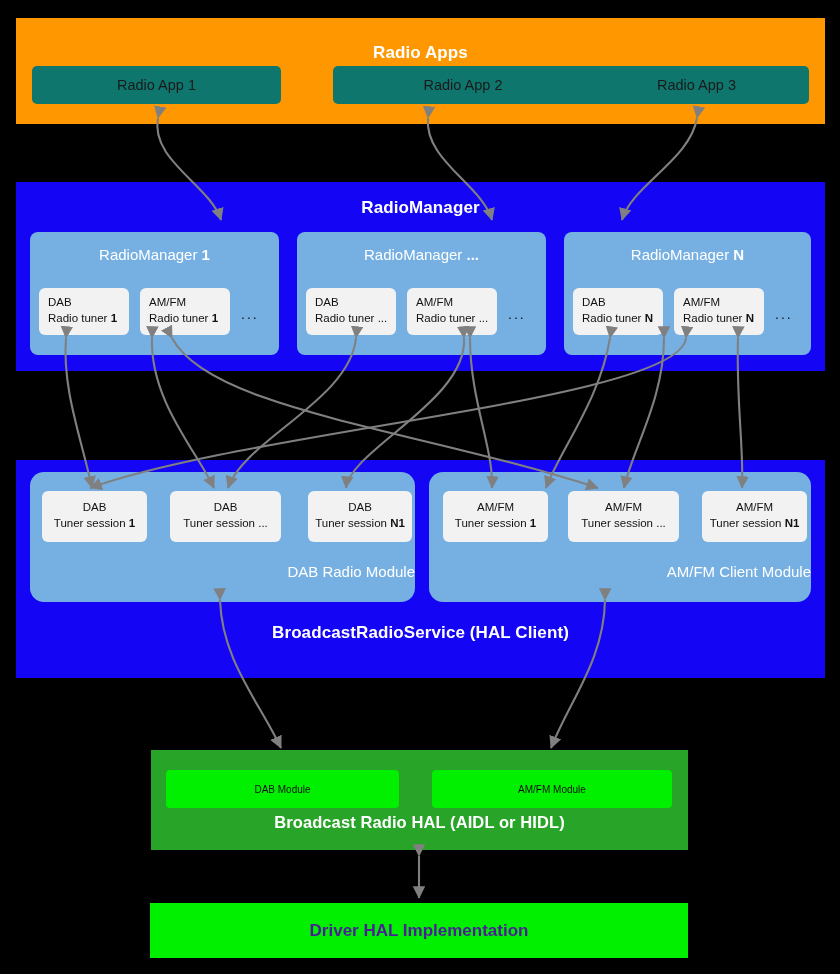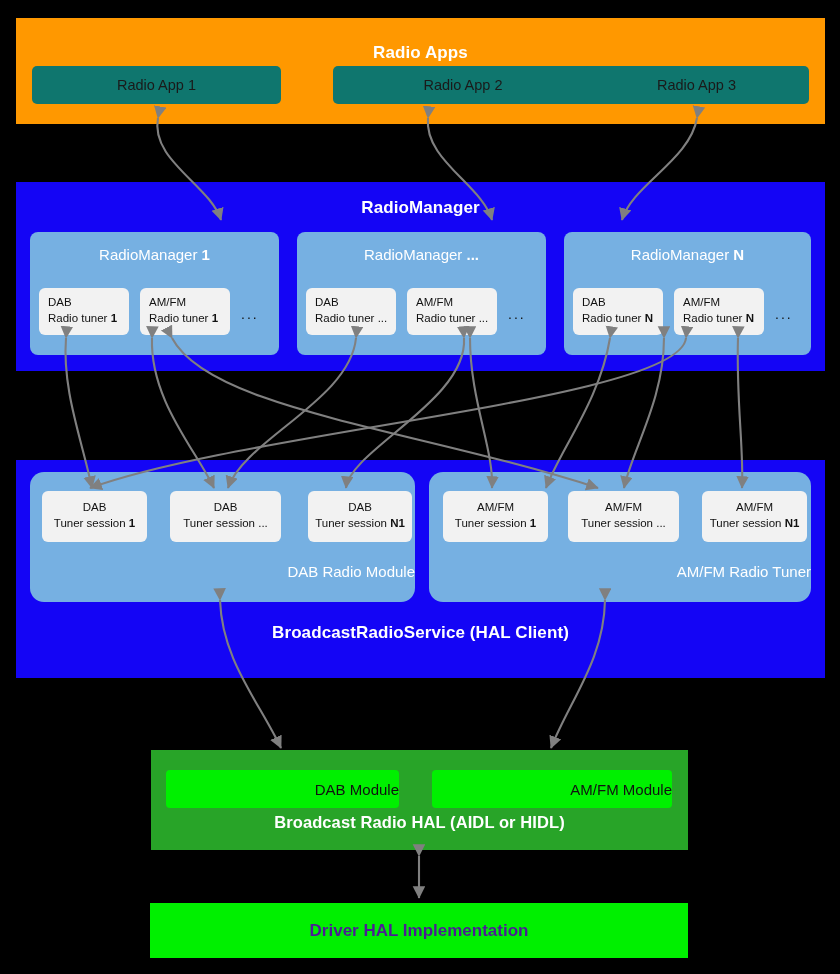--- a/index.html
+++ b/index.html
@@ -180,24 +180,24 @@
     top: 63px;
     font-size: 16.5px;
   }
   .hal-module {
     position: absolute;
     top: 20px;
     height: 38px;
     background: #00f000;
     border-radius: 4px;
     color: #111111;
-    font-size: 15px;
+    font-size: 10px;
     display: flex;
     align-items: center;
-    justify-content: flex-end;
+    justify-content: center;
   }
   #hal-module-0 { left: 15px;  width: 233px; }
   #hal-module-1 { left: 281px; width: 240px; }
 
   
   #driver-hal-panel {
     left: 150px;
     top: 903px;
     width: 538px;
     height: 55px;
@@ -317,21 +317,21 @@
         <div><span>Tuner session </span><b>1</b></div>
       </div>
       <div class="session-box">
         <div>AM/FM</div>
         <div><span>Tuner session </span><span>...</span></div>
       </div>
       <div class="session-box">
         <div>AM/FM</div>
         <div><span>Tuner session </span><b>N1</b></div>
       </div>
-      <div class="module-card-title">AM/FM Radio Tuner</div>
+      <div class="module-card-title">AM/FM Client Module</div>
     </div>
   </div>
 
   <div class="panel" id="hal-panel">
     <div class="hal-module" id="hal-module-0">
       <span>DAB Module</span>
     </div>
     <div class="hal-module" id="hal-module-1">
       <span>AM/FM Module</span>
     </div>

